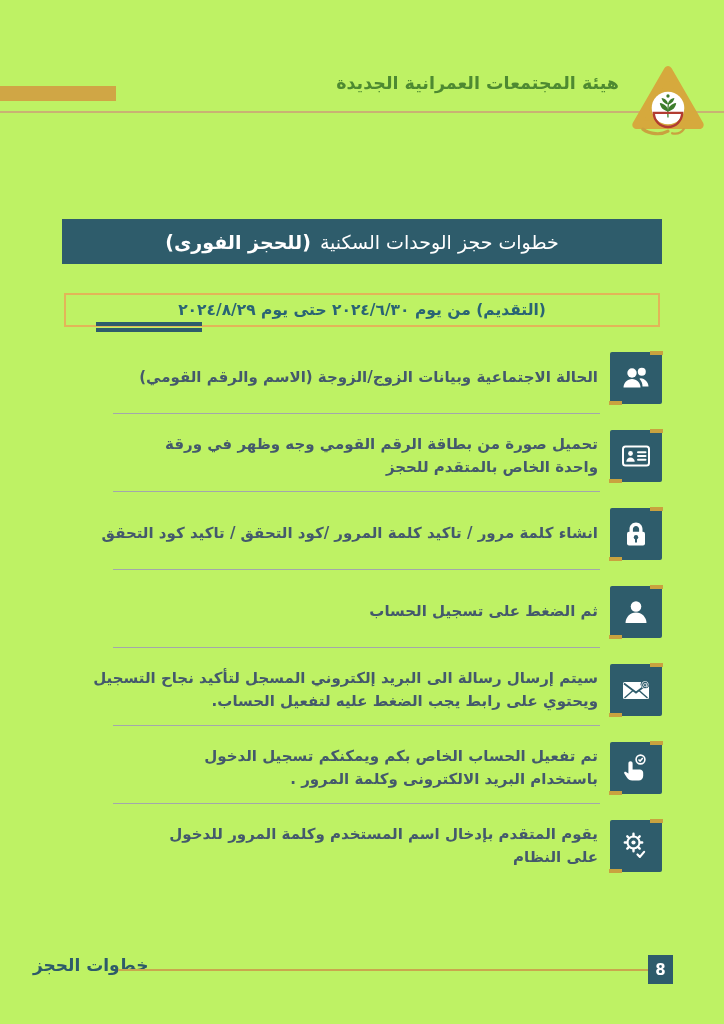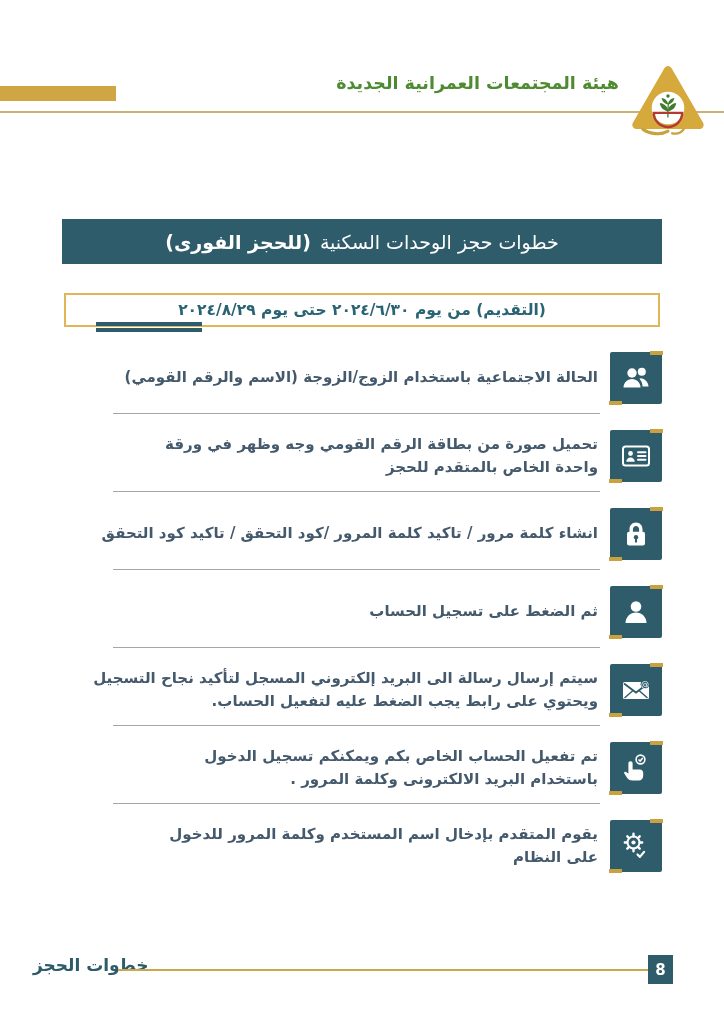--- a/index.html
+++ b/index.html
@@ -1,18 +1,18 @@
 <!DOCTYPE html>
 <html lang="ar"><head>
 <meta charset="utf-8">
 <style>
   html,body{margin:0;padding:0;background:#e9e7e0;}
   .page{
     position:relative;width:724px;height:1024px;margin:0 auto;
-    background:#ffffff;direction:rtl;overflow:hidden;
+    background:#bef264;direction:rtl;overflow:hidden;
     font-family:"DejaVu Sans","Liberation Sans",sans-serif;
   }
   
   .gold-corner-bar{position:absolute;left:0;top:86px;width:116px;height:15px;background:#d0a645;}
   .gold-rule{position:absolute;left:0;top:111px;width:724px;height:2px;background:#c9b273;}
   .brand{position:absolute;top:64px;right:14px;display:flex;align-items:flex-start;gap:7px;z-index:2;}
   .brand-text{padding-top:9px;text-align:right;}
   .brand-ar{font-size:17.5px;font-weight:bold;color:#4e8a31;line-height:1.25;}
   .brand-en{direction:ltr;font-size:14.5px;font-weight:bold;color:#47842c;line-height:1.3;}
   .logo{width:84px;height:80px;}
@@ -107,21 +107,21 @@
         <div class="icon-tile">
             <svg viewBox="0 0 32 32">
               <g fill="#fff">
                 <circle cx="12" cy="11" r="4.7"></circle>
                 <path d="M3.5 25.5c0-4.7 3.8-8.5 8.5-8.5s8.5 3.8 8.5 8.5z"></path>
                 <circle cx="21.8" cy="9.8" r="4"></circle>
                 <path d="M20.6 16.2c4.4.4 7.9 4 7.9 8.4h-6c0-3-1.1-5.8-3.1-7.8z"></path>
               </g>
             </svg>
           </div>
-        <div class="step-text">الحالة الاجتماعية باستخدام الزوج/الزوجة (الاسم والرقم القومي)</div>
+        <div class="step-text">الحالة الاجتماعية وبيانات الزوج/الزوجة (الاسم والرقم القومي)</div>
       </div>
       <div class="step-sep"></div>
     </div>
 
     <div class="step">
       <div class="step-row">
         <div class="icon-tile">
             <svg viewBox="0 0 32 32" fill="none" stroke="#fff" stroke-width="2">
               <rect x="3" y="6.5" width="26" height="19" rx="2.5"></rect>
               <circle cx="10.5" cy="13.5" r="2.4" fill="#fff" stroke="none"></circle>

